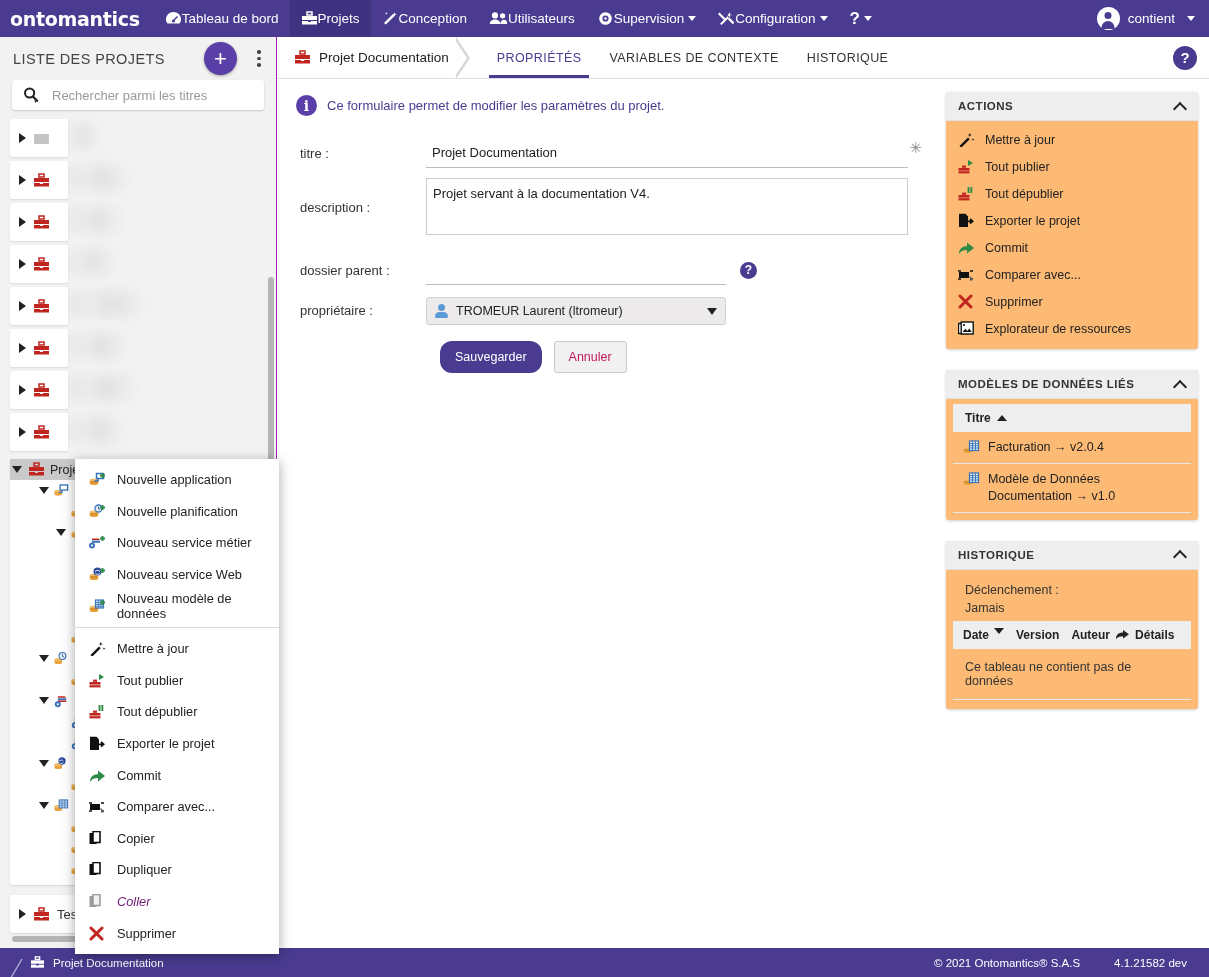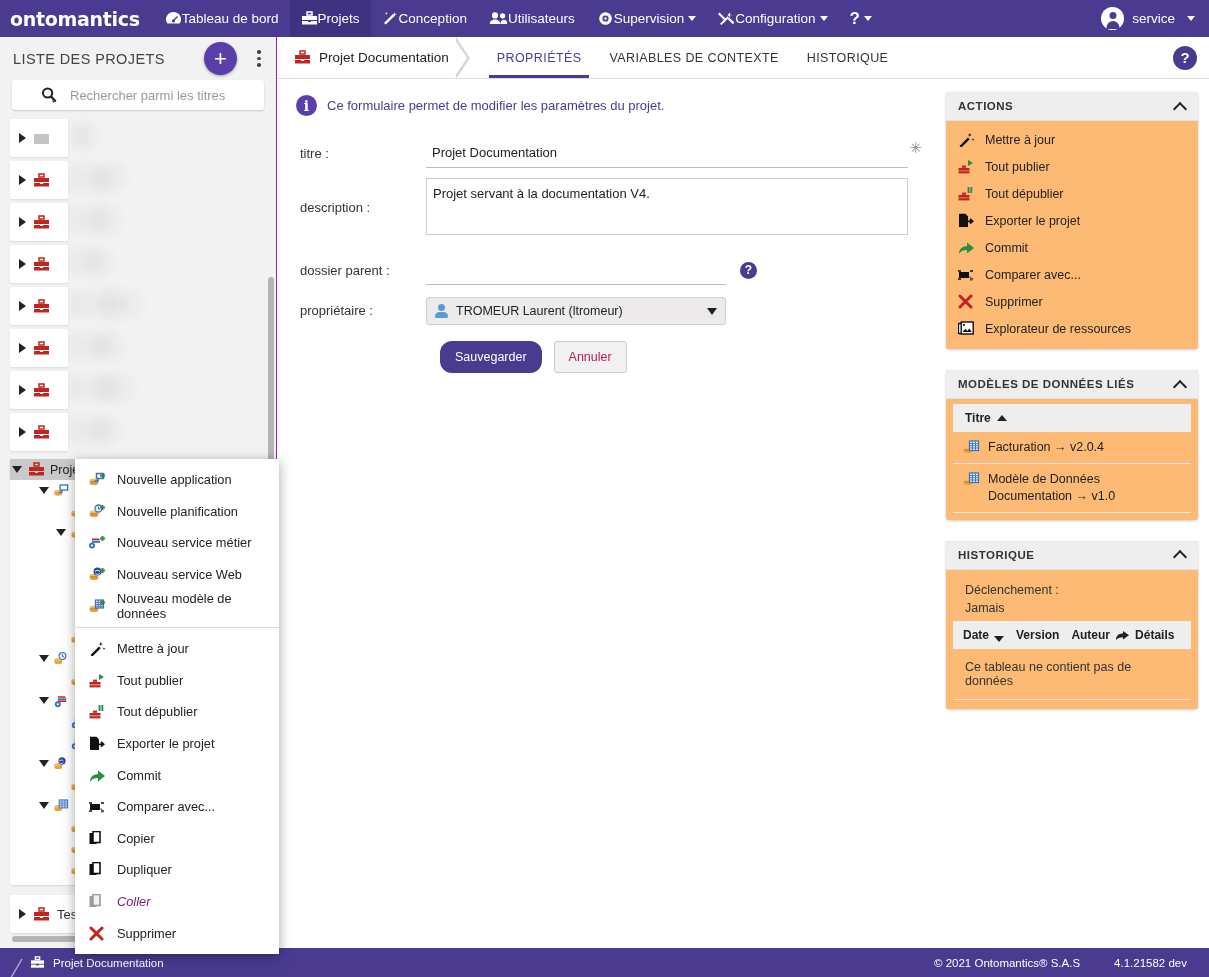--- a/index.html
+++ b/index.html
@@ -82,21 +82,20 @@
     margin-right: 7px;
   }
   .kebab { width: 18px; display: flex; flex-direction: column; align-items: center; gap: 3px; cursor: pointer; padding: 4px 0; }
   .kebab i { width: 3.5px; height: 3.5px; border-radius: 50%; background: #444; display: block; }
 
   .searchrow {
     margin: 0 12px 7px 12px; height: 30px;
     background: #fff; border-radius: 3px;
     display: flex; align-items: center;
     box-shadow: 0 1px 2px rgba(0,0,0,.18);
-    padding-left: 18px;
   }
   .searchrow .sicon { width: 38px; display: flex; align-items: center; justify-content: center; }
   .searchrow input {
     border: 0; outline: 0; flex: 1; height: 100%;
     font-size: 13px; color: #555; background: transparent;
     font-family: "Liberation Sans", sans-serif;
   }
   .searchrow input::placeholder { color: #9a9a9a; }
 
   
@@ -273,21 +272,21 @@
   }
   .tri-up-s { width:0;height:0;border-left:5px solid transparent;border-right:5px solid transparent;border-bottom:6px solid #222; }
   .tri-dn-s { width:0;height:0;border-left:5px solid transparent;border-right:5px solid transparent;border-top:6px solid #222; }
   .dmrow {
     display: flex; align-items: flex-start; gap: 8px;
     padding: 7px 10px; font-size: 12.5px; color: #222;
     border-bottom: 1px solid #e6e6e6; line-height: 1.35;
   }
   .histmeta { padding: 9px 12px 4px 12px; font-size: 12.5px; color: #333; line-height: 1.45; }
   .histcols {
-    background: #eeeeee; display: flex; align-items: flex-end; gap: 5px;
+    background: #eeeeee; display: flex; align-items: flex-start; gap: 5px;
     padding: 7px 10px; font-size: 12px; font-weight: bold; color: #222;
   }
   .histempty { padding: 11px 12px; font-size: 12.5px; color: #333; border-bottom: 1px solid #e6e6e6; }
 
   
   .ctxmenu {
     position: absolute; left: 75px; top: 459px; width: 204px;
     background: #fff; box-shadow: 0 3px 12px rgba(0,0,0,.35);
     z-index: 60; padding: 5px 0;
   }
@@ -391,21 +390,21 @@
 
   <div class="navitem">
     <span style="font-size:17px;font-weight:bold;">?</span>
     <span class="caret-d"></span>
   </div>
 
   <div class="navspacer"></div>
 
   <div class="useritem">
     <span class="avatar-circ"></span>
-    <span>service</span>
+    <span>contient</span>
     <span class="caret-d"></span>
   </div>
 </div>
 
 <div class="sidebar">
   <div class="sb-head">
     <div class="sb-title">LISTE DES PROJETS</div>
     <div class="plusbtn">+</div>
     <div class="kebab">
         <i></i>

